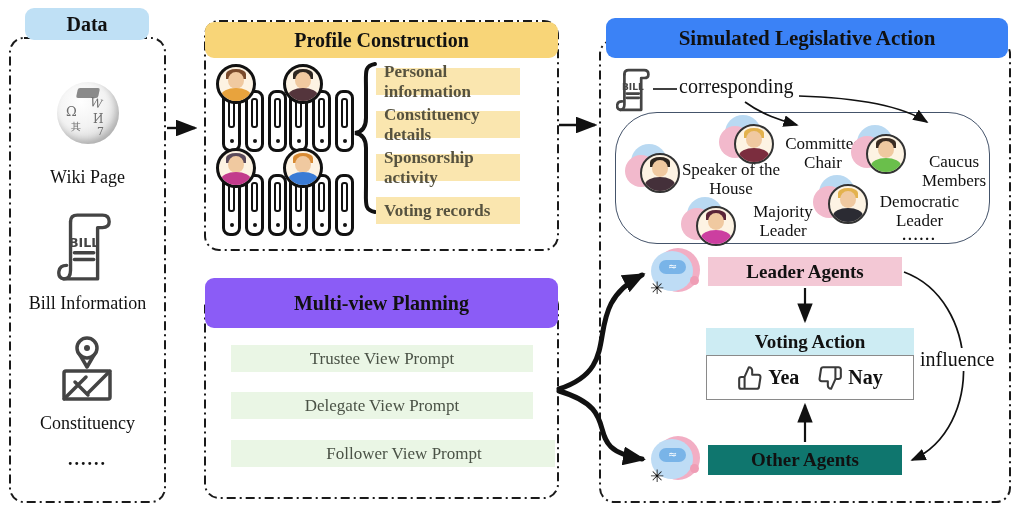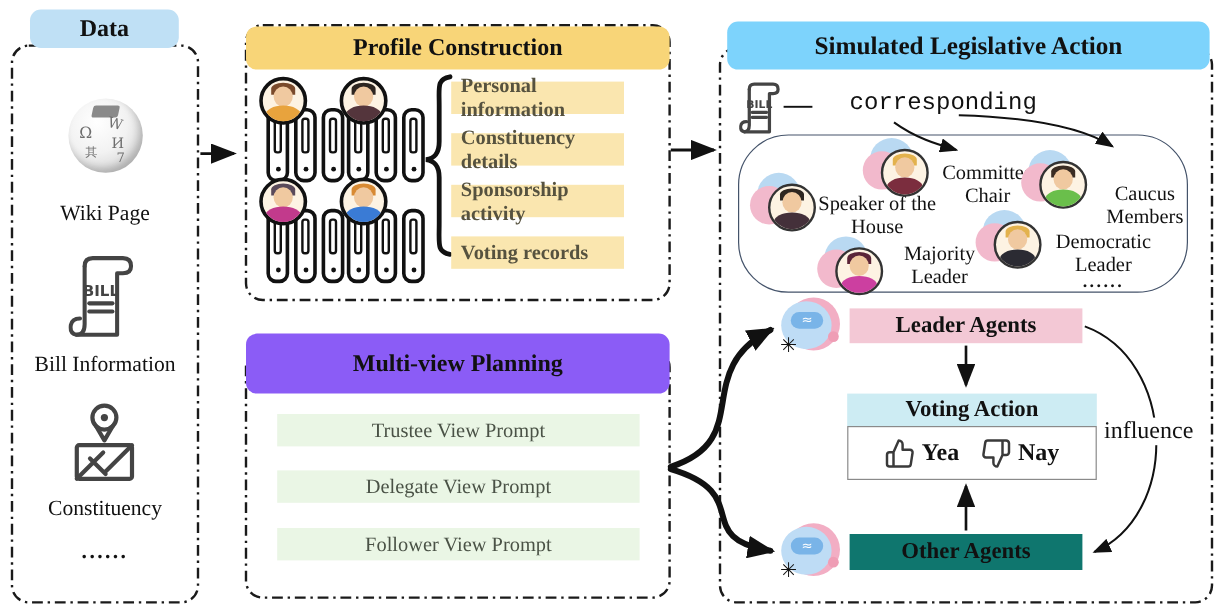--- a/index.html
+++ b/index.html
@@ -11,21 +11,21 @@
   #borders-svg{position:absolute;left:0;top:0;z-index:1;pointer-events:none;}
   #arrows-svg{position:absolute;left:0;top:0;z-index:3;pointer-events:none;}
   .content{z-index:2;}
 
   
   .hdr{position:absolute;z-index:2;border-radius:9px;text-align:center;
        font-weight:700;color:#111;display:flex;align-items:center;justify-content:center;}
   .hdr-data{left:25px;top:8px;width:124px;height:32px;background:#bfe0f5;font-size:20px;}
   .hdr-profile{left:205px;top:22px;width:353px;height:36px;background:#f8d578;font-size:20px;}
   .hdr-planning{left:205px;top:278px;width:353px;height:50px;background:#8b5cf6;font-size:20px;}
-  .hdr-action{left:606px;top:18px;width:402px;height:40px;background:#7dd3fc;font-size:21px;}
+  .hdr-action{left:606px;top:18px;width:402px;height:40px;background:#3b82f6;font-size:21px;}
 
   
   .data-label{position:absolute;left:10px;width:155px;text-align:center;font-size:18px;z-index:2;}
   .wiki-globe{position:absolute;left:57px;top:82px;width:62px;height:62px;border-radius:50%;
       background:radial-gradient(circle at 38% 32%, #ffffff 0%, #f2f2f2 45%, #cfcfcf 85%, #b5b5b5 100%);
       box-shadow:inset -3px -4px 6px rgba(0,0,0,.18);z-index:2;}
   .wiki-globe span{position:absolute;color:#6e6e6e;font-family:"DejaVu Serif",serif;}
   .wiki-piece{position:absolute;left:20px;top:6px;width:22px;height:10px;background:#8a8a8a;
       transform:skewX(-12deg);border-radius:2px;}
   .icon-outline{stroke:#444;stroke-width:3.5;fill:none;stroke-linecap:round;stroke-linejoin:round;}
@@ -73,21 +73,21 @@
   .robot .ear{position:absolute;left:42px;top:28px;width:9px;height:9px;border-radius:50%;background:#ef9db5;}
   .robot .logo{position:absolute;left:2px;top:32px;font-size:17px;line-height:1;color:#111;
       font-family:"DejaVu Sans",sans-serif;}
 
   
   .field-row{position:absolute;left:376px;width:144px;height:27px;background:#fae6af;color:#56523f;
       font-size:17px;display:flex;align-items:center;padding-left:8px;box-sizing:border-box;z-index:2;font-weight:bold;}
   .prompt-row{position:absolute;left:231px;width:302px;height:27px;background:#eaf6e5;color:#4a5246;
       font-size:17px;display:flex;align-items:center;justify-content:center;z-index:2;}
 
-  .corresponding{position:absolute;left:708px;top:75px;font-size:20px;z-index:2;font-family:Liberation Mono, monospace;}
+  .corresponding{position:absolute;left:679px;top:75px;font-size:20px;z-index:2;}
   .influence{position:absolute;left:918px;top:348px;font-size:20px;background:#fff;padding:0 2px;z-index:4;}
   .dots{letter-spacing:2px;font-weight:700;}
   .role-dots{position:absolute;left:862px;top:227px;width:115px;text-align:center;font-size:15px;
       letter-spacing:2px;font-weight:700;z-index:2;}
   .container-box{position:absolute;left:615px;top:112px;width:375px;height:132px;border:1.6px solid #44536a;
       border-radius:42px;background:#fff;z-index:2;box-sizing:border-box;}
 </style>
 </head>
 <body>
 
@@ -194,21 +194,21 @@
   </svg>
 
   <div class="field-row" style="top:68px;">Personal information</div>
   <div class="field-row" style="top:111px;">Constituency details</div>
   <div class="field-row" style="top:154px;">Sponsorship activity</div>
   <div class="field-row" style="top:197px;">Voting records</div>
 
   <div class="hdr hdr-planning">Multi-view Planning</div>
   <div class="prompt-row" style="top:345px;">Trustee View Prompt</div>
   <div class="prompt-row" style="top:392px;">Delegate View Prompt</div>
-  <div class="prompt-row" style="top:440px;">Follower View Prompt</div>
+  <div class="prompt-row" style="top:440px;padding-left:22px;">Follower View Prompt</div>
 
   <div class="hdr hdr-action">Simulated Legislative Action</div>
 
   <svg class="abs content" style="left:616px;top:66px;" width="36" height="48" viewBox="0 0 60 80">
     <g class="icon-outline" style="stroke-width:4.5;">
       <path d="M14,14 v50 q0,9 -7,9 q-6,-1 -5,-8 q1,-6 8,-6"></path>
       <path d="M14,14 q0,-7 7,-7 h26 q7,0 7,7 q0,6 -7,6 h-5 v53 h-35"></path>
       <line x1="18" y1="46" x2="38" y2="46"></line>
       <line x1="18" y1="53" x2="38" y2="53"></line>
     </g>

